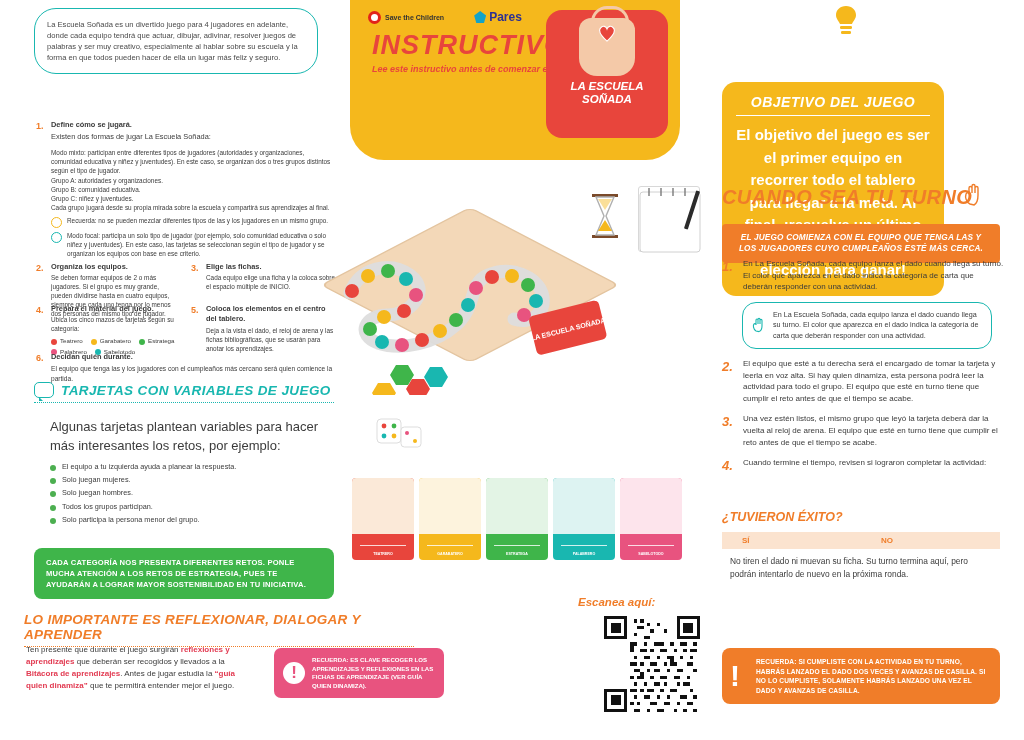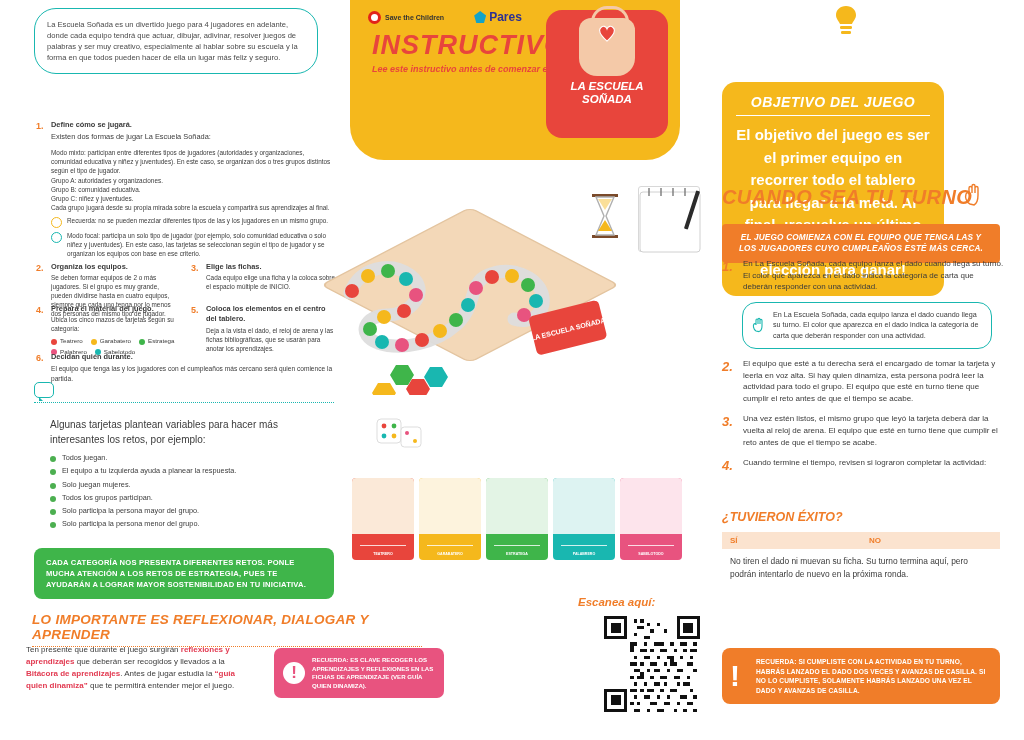--- a/index.html
+++ b/index.html
@@ -180,21 +180,21 @@
   .tip-box {
     margin:2px 0 9px 20px; width:250px; border:1.4px solid #19b7b0; border-radius:14px;
     padding:7px 9px 7px 30px; font-size:7.2px; line-height:1.45; position:relative;
   }
   .tip-box .pt { position:absolute; left:8px; top:14px; width:16px;height:16px; }
 
   .exito-title { left:722px; top:510px; font-size:12.5px; font-weight:bold; font-style:italic; color:#f07d29;}
 
   .exito-table { left:722px; top:532px; width:278px; }
   .exito-head { display:flex; background:#fbe3cf; }
-  .exito-head div { flex:1; padding:4px 8px; font-size:8px; font-weight:bold; color:#f07d29;}
+  .exito-head div { flex:1; padding:4px 20px; font-size:8px; font-weight:bold; color:#f07d29;}
   .exito-body { display:flex; }
   .exito-body div { flex:1; padding:6px 8px; font-size:8.4px; line-height:1.5; }
 
   .recuerda-box {
     left:722px; top:648px; width:278px; background:#f07d29; color:#fff;
     border-radius:8px; padding:9px 10px 9px 34px; position:relative;
     font-size:6.6px; font-weight:bold; line-height:1.45; letter-spacing:.1px;
   }
   .recuerda-box .bang2 {
     position:absolute; left:8px; top:50%; transform:translateY(-50%);
@@ -308,59 +308,56 @@
       <div class="txt">
         <b>Decidan quién durante.</b>
         <div style="margin-top:2px;font-size:6.6px">El equipo que tenga las y los jugadores con el cumpleaños más cercano será quien comience la partida.</div>
       </div>
     </div>
   </div>
 
   <div class="abs" style="left:34px; top:382px; width:300px;">
     <div class="sec-head">
       <span class="bubble-icon"></span>
+      <span class="sec-title-teal">TARJETAS CON VARIABLES DE JUEGO</span>
     </div>
     <div class="dotted"></div>
   </div>
 
   <div class="abs" style="left:50px; top:418px; width:284px;">
-    <div style="font-size:10px;line-height:1.45;margin-bottom:5px">Algunas tarjetas plantean variables para hacer más interesantes los retos, por ejemplo:</div>
+    <div style="font-size:13px;line-height:1.45;margin-bottom:5px">Algunas tarjetas plantean variables para hacer más interesantes los retos, por ejemplo:</div>
     <div class="bullets">
       <div class="b">
           <span class="dot"></span>
-          <span>Todos juegan.</span>
-        </div>
-      <div class="b">
-          <span class="dot"></span>
           <span>El equipo a tu izquierda ayuda a planear la respuesta.</span>
         </div>
       <div class="b">
           <span class="dot"></span>
           <span>Solo juegan mujeres.</span>
         </div>
       <div class="b">
           <span class="dot"></span>
-          <span>Todos los grupos participan.</span>
+          <span>Solo juegan hombres.</span>
         </div>
       <div class="b">
           <span class="dot"></span>
-          <span>Solo participa la persona mayor del grupo.</span>
+          <span>Todos los grupos participan.</span>
         </div>
       <div class="b">
           <span class="dot"></span>
           <span>Solo participa la persona menor del grupo.</span>
         </div>
     </div>
   </div>
 
   <div class="abs green-banner" style="top:548px;">
     <span>CADA CATEGORÍA NOS PRESENTA DIFERENTES RETOS. PONLE MUCHA ATENCIÓN A LOS RETOS DE ESTRATEGIA, PUES TE AYUDARÁN A LOGRAR MAYOR SOSTENIBILIDAD EN TU INICIATIVA.</span>
   </div>
 
-  <div class="abs" style="left:24px; top:612px; width:390px;margin-left:8px;">
+  <div class="abs" style="left:24px; top:612px; width:390px;">
     <div class="sec-title-orange">LO IMPORTANTE ES REFLEXIONAR, DIALOGAR Y APRENDER</div>
     <div class="dotted-orange"></div>
   </div>
 
   <div class="abs reflex-text" style="left:26px; top:644px;">
     <span>Ten presente que durante el juego surgirán </span><b class="red">reflexiones y aprendizajes</b><span> que deberán ser recogidos y llevados a la </span><b class="red">Bitácora de aprendizajes</b><span>. Antes de jugar estudia la </span><b class="red">“guía quien dinamiza”</b><span> que te permitirá entender mejor el juego.</span>
   </div>
 
   <div class="abs pink-note" style="left:274px; top:648px;">
     <span class="bang">!</span>

